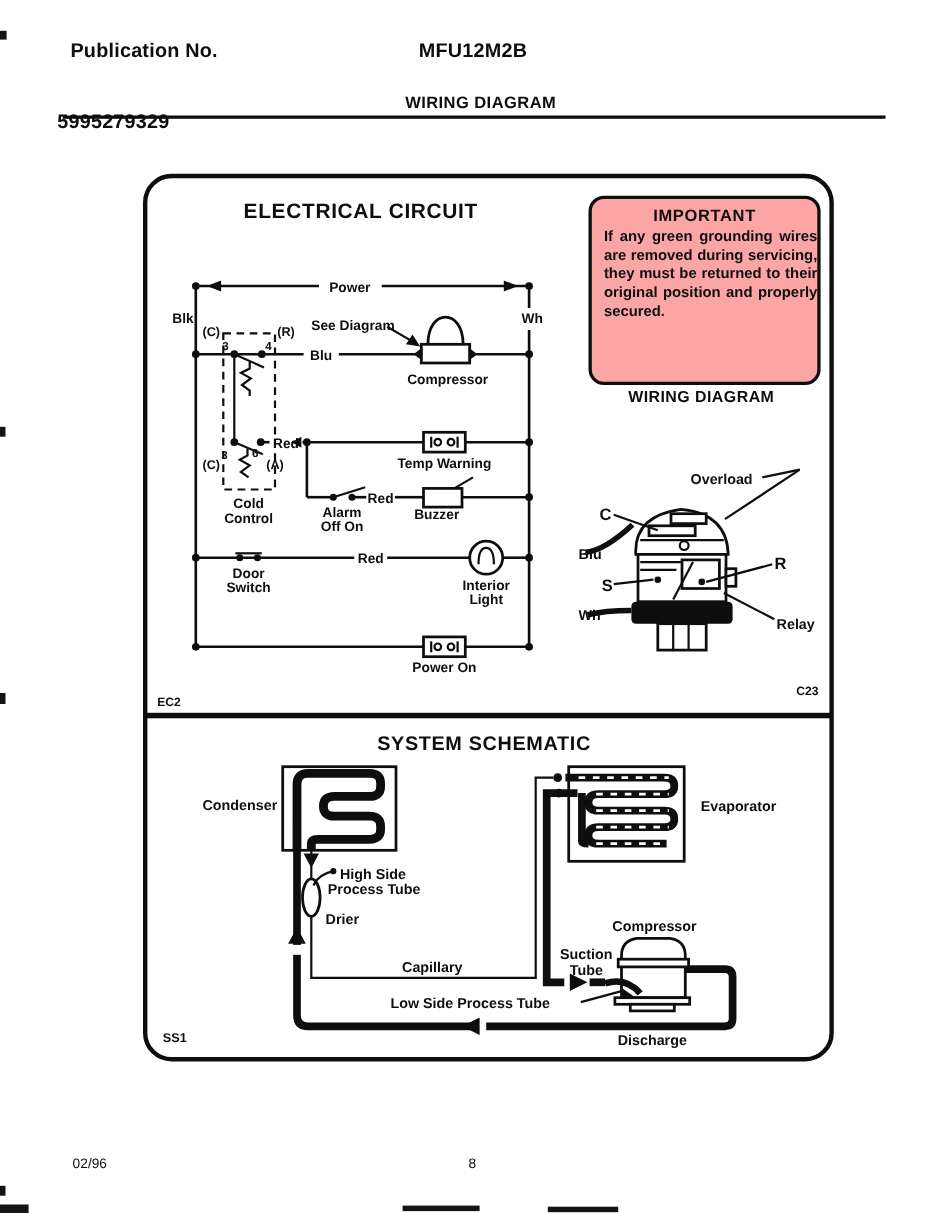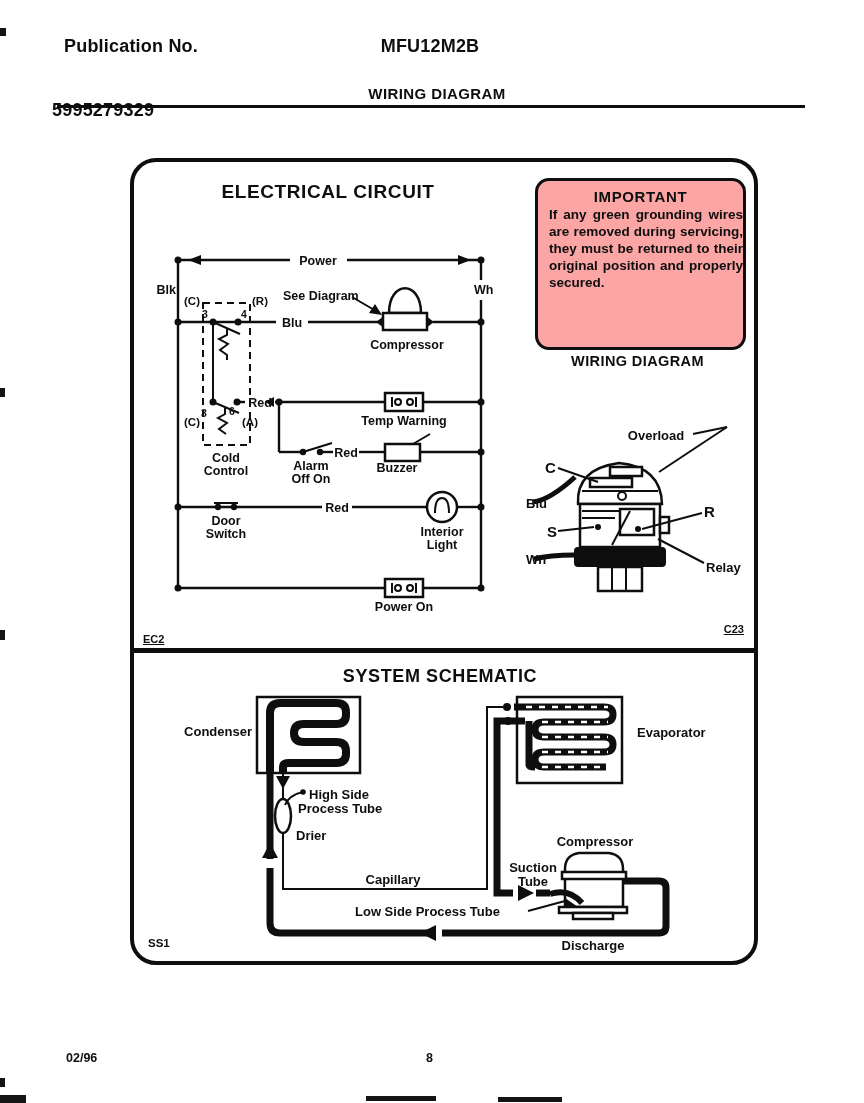--- a/index.html
+++ b/index.html
@@ -8,32 +8,32 @@
     font-family:"Liberation Sans",sans-serif;color:#0e0e0e;overflow:hidden;
   }
   .abs{position:absolute;}
   .hdr{font-size:18px;font-weight:600;letter-spacing:.2px;}
   .hdr-bold{font-size:15px;font-weight:700;letter-spacing:.4px;}
   .rule{background:#0e0e0e;}
   .outer-box{
     border:4px solid #0e0e0e;border-radius:26px;background:#fff;
   }
   .divider{background:#0e0e0e;}
-  .code{font-size:11px;font-weight:700;text-decoration:underline;}
+  .code{font-size:11px;font-weight:700;}
   .imp-box{
     border:3.5px solid #0e0e0e;border-radius:14px;background:#fca5a5;
     text-align:center;
   }
   .imp-title{font-size:15px;font-weight:700;letter-spacing:.6px;margin-top:7px;}
   .imp-body{
     font-size:13.5px;font-weight:600;line-height:1.26;text-align:justify;
     padding:1px 0 6px 11px;
   }
   .wd-label{font-size:14.5px;font-weight:700;letter-spacing:.4px;text-align:center;}
-  .ftr{font-size:12.5px;font-weight:700;}
+  .ftr{font-size:12.5px;font-weight:400;}
   .artifact{background:#141414;}
   svg{position:absolute;overflow:visible;}
   svg text{font-family:"Liberation Sans",sans-serif;font-weight:700;fill:#0e0e0e;}
   .t10{font-size:10.5px;} .t11{font-size:11.5px;} .t12{font-size:12.5px;}
   .t13{font-size:13px;} .t15{font-size:15px;} .t18{font-size:18px;letter-spacing:.6px;}
   .t19{font-size:19px;letter-spacing:.6px;}
   .w{stroke:#0e0e0e;stroke-width:2.4;fill:none;}
   .w2{stroke:#0e0e0e;stroke-width:2;fill:none;}
   .thick{stroke:#0e0e0e;stroke-width:7;fill:none;}
   .coil{stroke:#0e0e0e;stroke-width:8;fill:none;}

